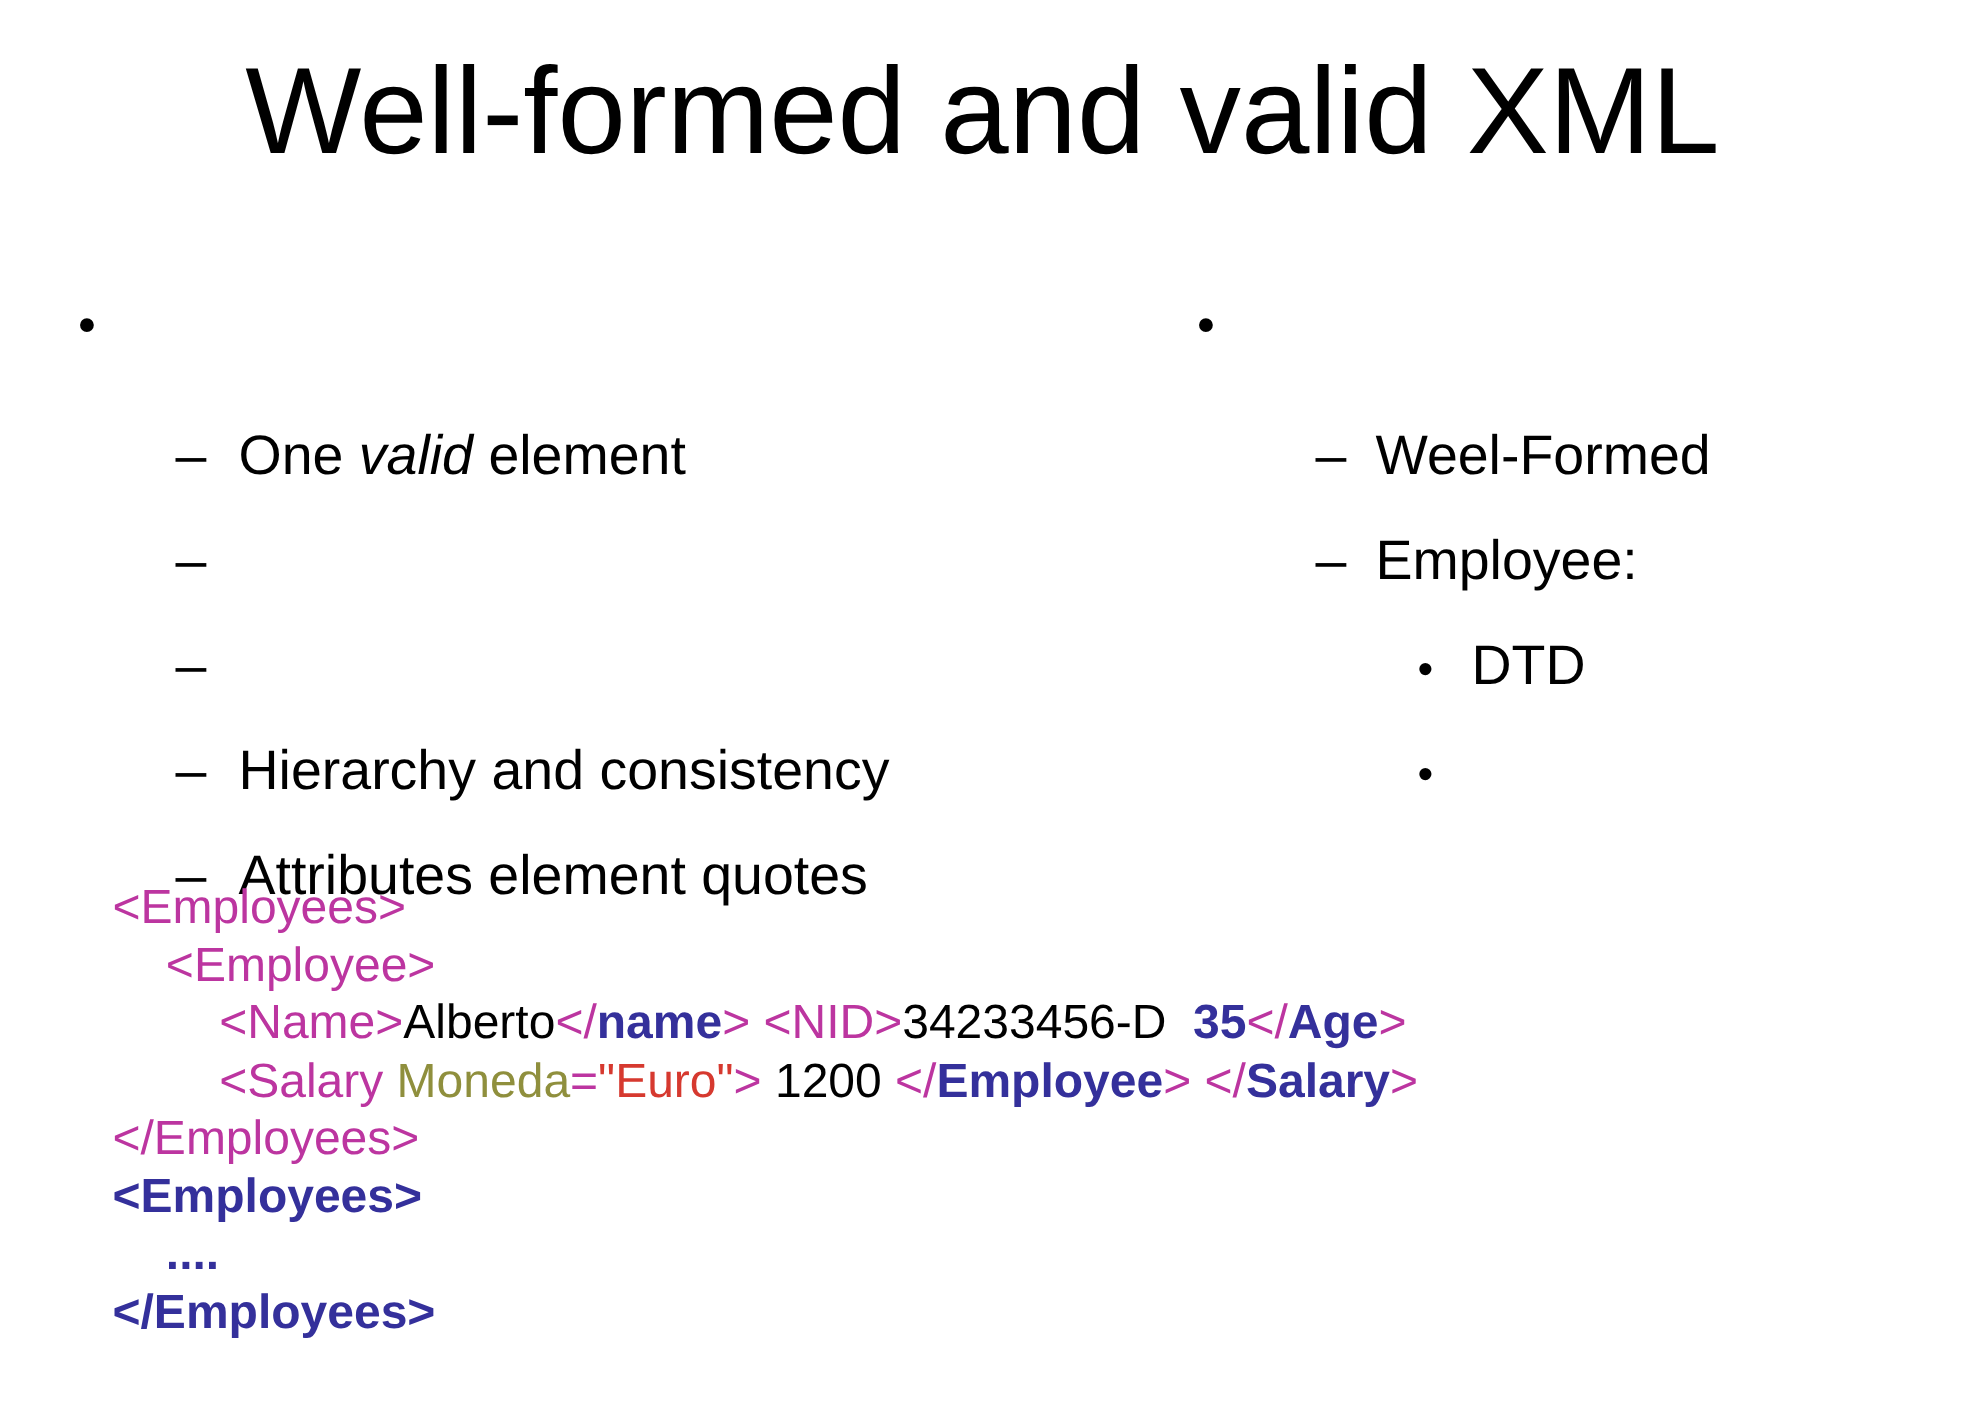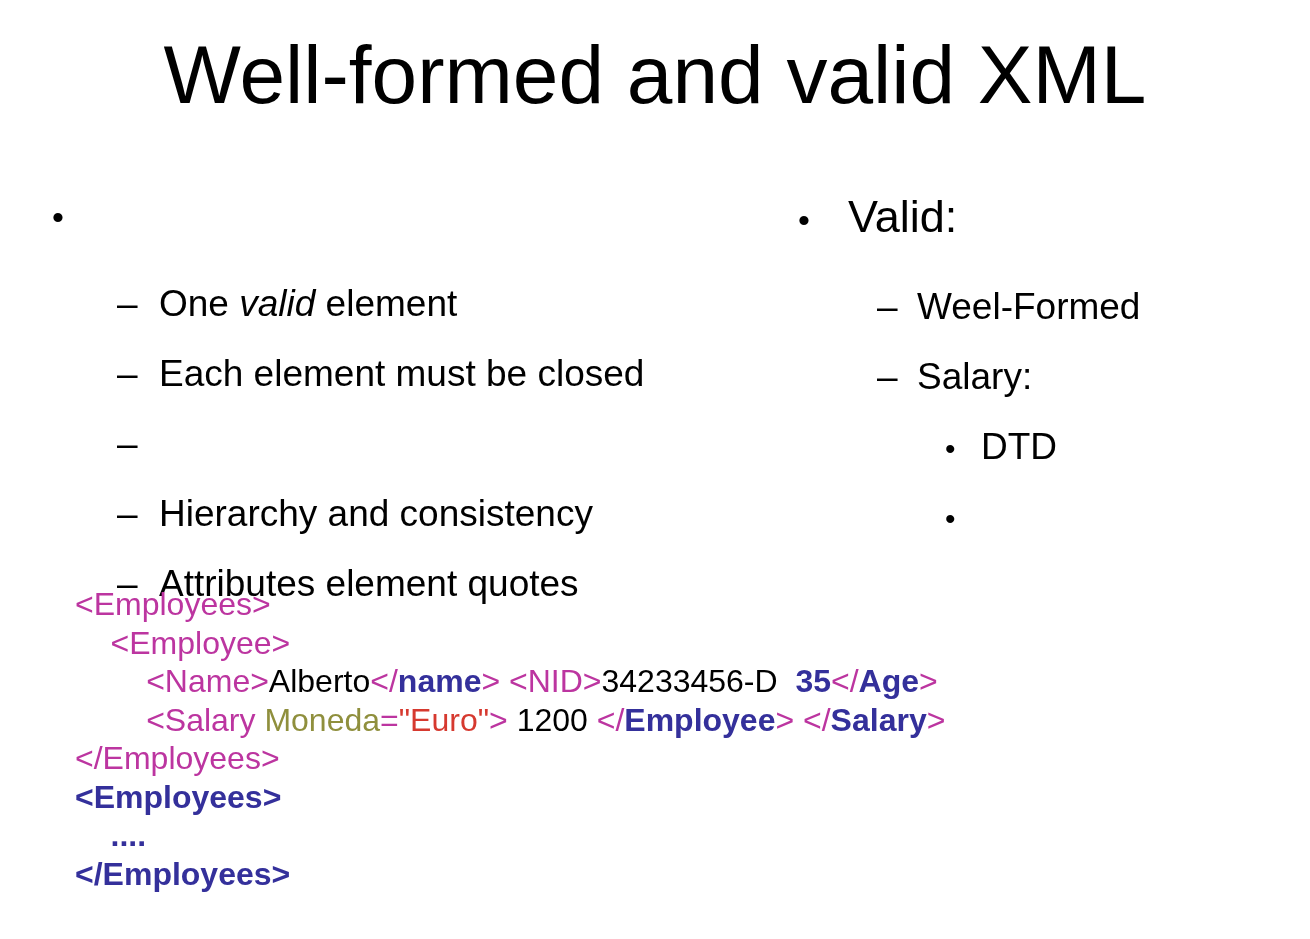--- a/index.html
+++ b/index.html
@@ -100,49 +100,47 @@
     <div class="row l1">
       <span class="marker">•</span>
     </div>
     <div class="items">
         <div class="row l2">
           <span class="marker">–</span>
           <span class="itext"><span>One </span><em>valid</em><span> element</span></span>
         </div>
         <div class="row l2">
           <span class="marker">–</span>
-          <span class="itext"><span>Each element must be closed</span></span>
         </div>
         <div class="row l2">
           <span class="marker">–</span>
         </div>
         <div class="row l2">
           <span class="marker">–</span>
           <span class="itext"><span>Hierarchy and consistency</span></span>
         </div>
         <div class="row l2">
           <span class="marker">–</span>
           <span class="itext"><span>Attributes element quotes</span></span>
         </div>
       </div>
   </div>
 
   <div class="col col-right">
     <div class="row l1">
       <span class="marker">•</span>
-      <span class="htext">Valid:</span>
     </div>
     <div class="items">
         <div class="row l2">
           <span class="marker">–</span>
           <span class="itext"><span>Weel-Formed</span></span>
         </div>
         <div class="row l2">
           <span class="marker">–</span>
-          <span class="itext"><span>Salary:</span></span>
+          <span class="itext"><span>Employee:</span></span>
         </div>
         <div class="row l3">
           <span class="marker">•</span>
           <span class="itext"><span>DTD</span></span>
         </div>
         <div class="row l3">
           <span class="marker">•</span>
         </div>
       </div>
   </div>

